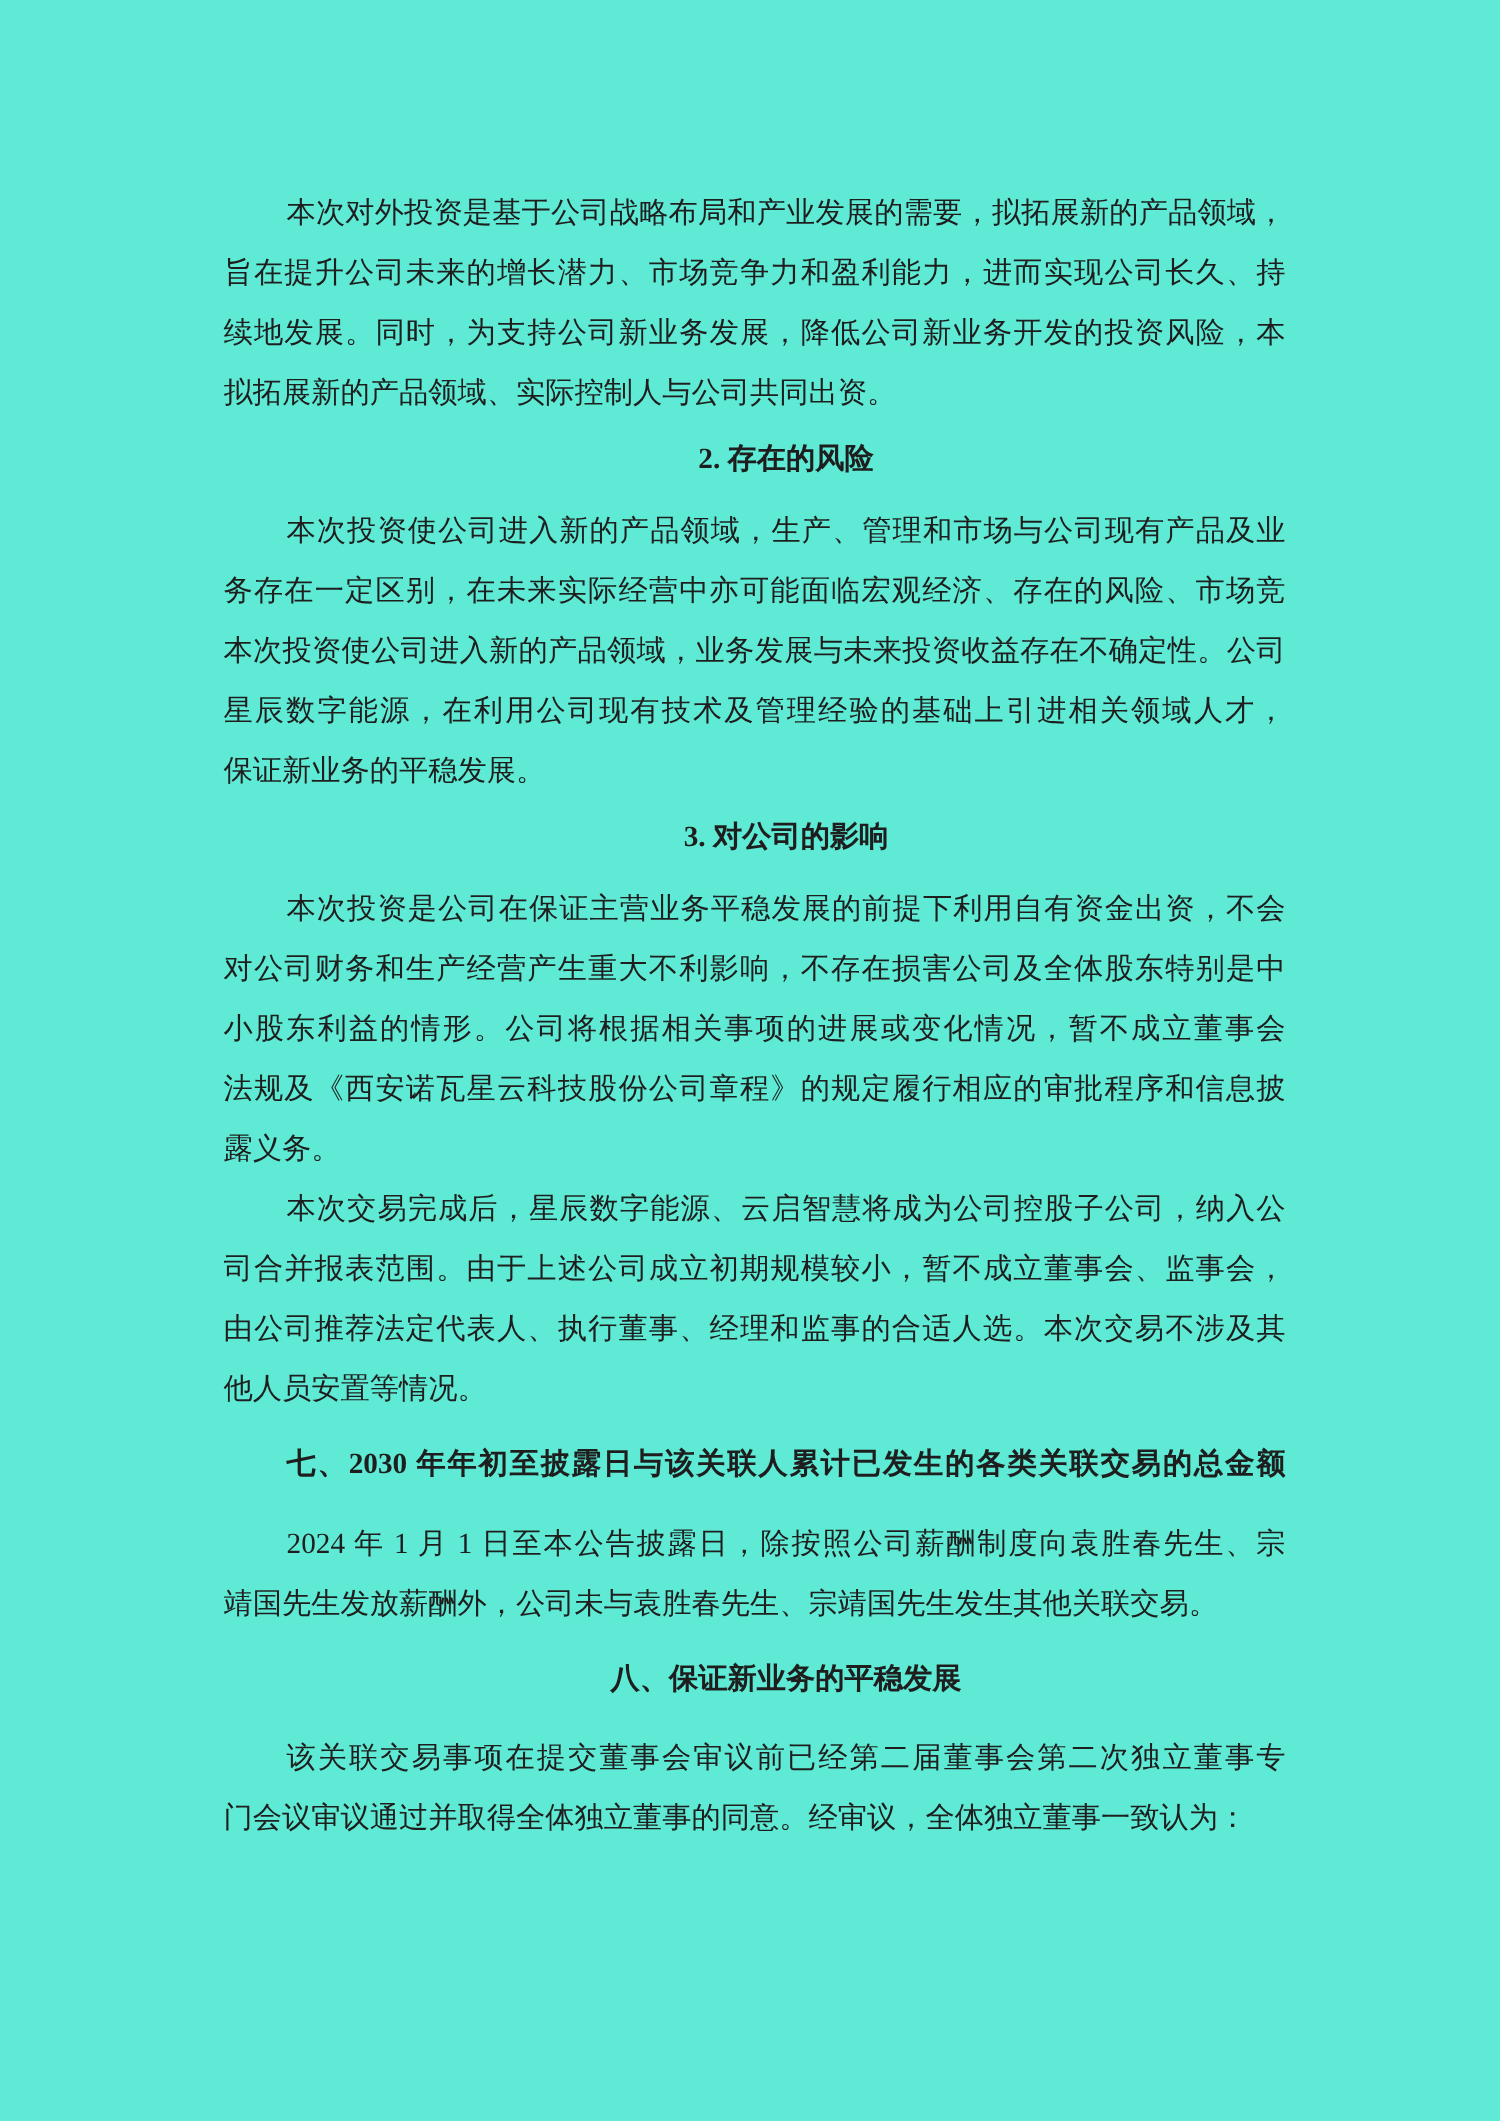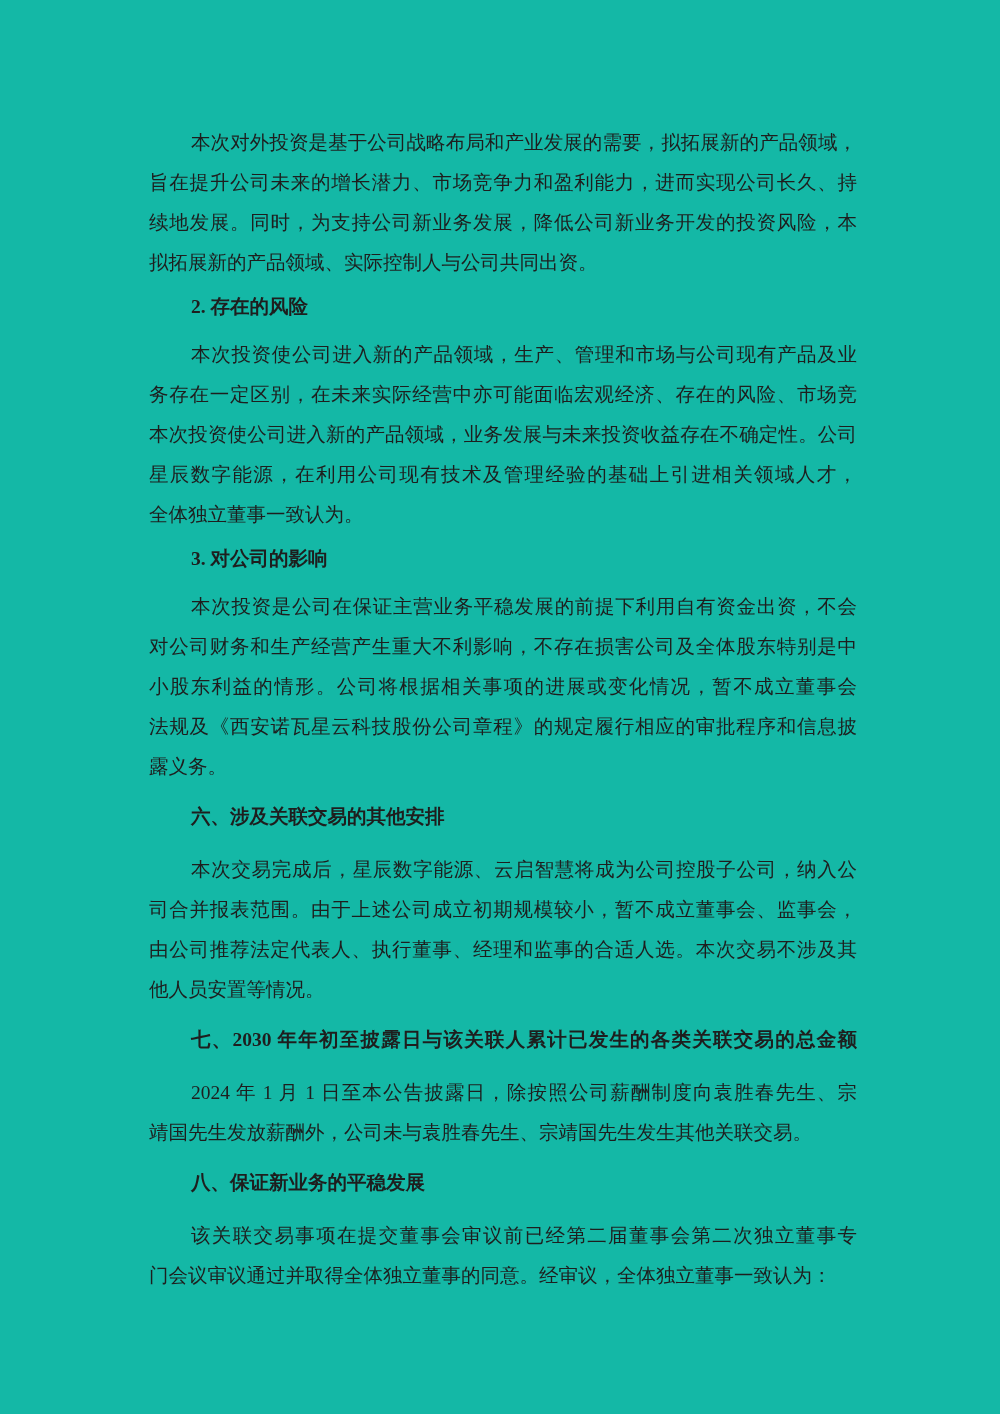--- a/index.html
+++ b/index.html
@@ -11,21 +11,21 @@
     width: 1000px;
     height: 1414px;
     font-family: "Liberation Serif", "DejaVu Serif", serif;
     color: #1e1e1e;
   }
   .page {
     box-sizing: border-box;
     width: 1000px;
     height: 1414px;
     padding: 123px 143px 0 149px;
-    background: #14b8a6;
+    background: #5eead4;
     overflow: hidden;
   }
   .para { margin: 0; }
   .line {
     height: 40px;
     line-height: 40px;
     font-size: 19.5px;
     white-space: nowrap;
     overflow: hidden;
   }
@@ -36,20 +36,21 @@
   }
   .indent { padding-left: 42px; }
   .heading {
     font-weight: 700;
     height: 40px;
     line-height: 40px;
     font-size: 19.5px;
     padding-left: 42px;
     white-space: nowrap;
     overflow: hidden;
+    text-align: center;
   }
   .h-sub   { margin: 4px 0 8px; }
   .h-major { margin: 10px 0 13px; }
   .h-fill  { text-align: justify; text-align-last: justify; white-space: normal; }
 </style>
 </head>
 <body>
 
 <div class="page">
 
@@ -60,34 +61,33 @@
     <div class="line">拟拓展新的产品领域、实际控制人与公司共同出资。</div>
   </div>
 
   <div class="heading h-sub">2. 存在的风险</div>
 
   <div class="para">
     <div class="line fill indent">本次投资使公司进入新的产品领域，生产、管理和市场与公司现有产品及业</div>
     <div class="line fill">务存在一定区别，在未来实际经营中亦可能面临宏观经济、存在的风险、市场竞争、</div>
     <div class="line fill">本次投资使公司进入新的产品领域，业务发展与未来投资收益存在不确定性。公司</div>
     <div class="line fill">星辰数字能源，在利用公司现有技术及管理经验的基础上引进相关领域人才，</div>
-    <div class="line">全体独立董事一致认为。</div>
+    <div class="line">保证新业务的平稳发展。</div>
   </div>
 
   <div class="heading h-sub">3. 对公司的影响</div>
 
   <div class="para">
     <div class="line fill indent">本次投资是公司在保证主营业务平稳发展的前提下利用自有资金出资，不会</div>
     <div class="line fill">对公司财务和生产经营产生重大不利影响，不存在损害公司及全体股东特别是中</div>
     <div class="line fill">小股东利益的情形。公司将根据相关事项的进展或变化情况，暂不成立董事会</div>
     <div class="line fill">法规及《西安诺瓦星云科技股份公司章程》的规定履行相应的审批程序和信息披</div>
     <div class="line">露义务。</div>
   </div>
 
-  <div class="heading h-major">六、涉及关联交易的其他安排</div>
 
   <div class="para">
     <div class="line fill indent">本次交易完成后，星辰数字能源、云启智慧将成为公司控股子公司，纳入公</div>
     <div class="line fill">司合并报表范围。由于上述公司成立初期规模较小，暂不成立董事会、监事会，</div>
     <div class="line fill">由公司推荐法定代表人、执行董事、经理和监事的合适人选。本次交易不涉及其</div>
     <div class="line">他人员安置等情况。</div>
   </div>
 
   <div class="heading h-major h-fill">七、2030 年年初至披露日与该关联人累计已发生的各类关联交易的总金额</div>
 

